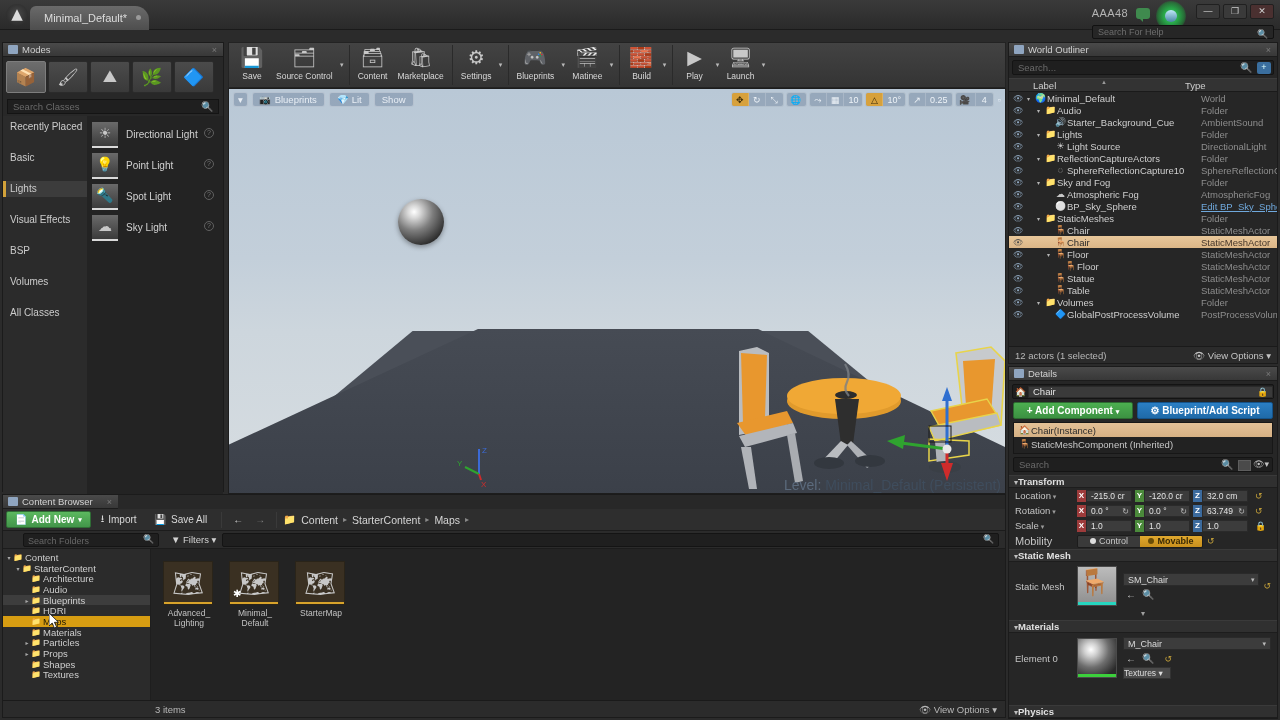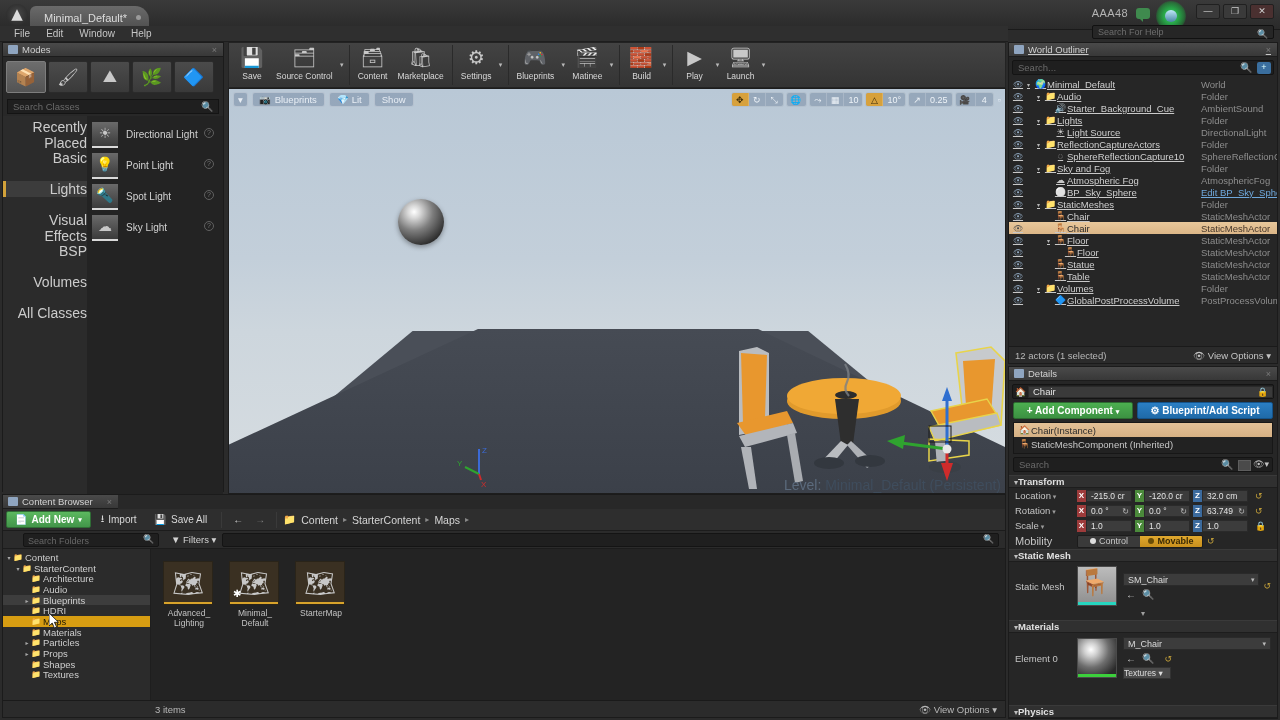--- a/index.html
+++ b/index.html
@@ -53,22 +53,22 @@
   .modeicon.sel { background:linear-gradient(#6d6d6d,#535353); border-color:#7d7d7d;}
   .mglyph { position:absolute; left:50%; top:50%; transform:translate(-50%,-50%); font-size:17px; }
   .searchrow { margin:2px 4px; height:15px; background:#1f1f1f; border:1px solid #141414;
     border-radius:0; position:relative; }
   .searchrow input { width:100%;height:100%;background:transparent;border:0;outline:0;color:#cfcfcf;
     font-size:9.5px; padding:0 18px 0 5px; font-family:inherit;}
   .searchrow input::placeholder{color:#6a6a6a;}
   .searchrow .mag{position:absolute;right:4px;top:1px;color:#cfcfcf;font-size:10px;}
   .modesbody { display:flex; height:386px; }
   .cats { width:84px; background:#2b2b2b; padding-top:3px;}
-  .cat { height:16px; padding-left:7px; line-height:16px; font-size:14px; color:#cccccc;
-    margin-bottom:15px;text-align:right;}
+  .cat { height:16px; padding-left:7px; line-height:16px; font-size:10px; color:#cccccc;
+    margin-bottom:15px;}
   .cat.sel { background:#3c3c3c; border-left:3px solid #d2a23a; padding-left:4px;}
   .plist { flex:1; background:#232323; padding-top:3px;}
   .pitem { height:31px; display:flex; align-items:center; position:relative; }
   .pthumb { width:26px;height:26px;margin:0 8px 0 5px;
     background:linear-gradient(#6a6a6a,#3b3b3b); border-bottom:2px solid #d9d9d9; position:relative;}
   .pthumb .g { position:absolute; left:50%;top:46%;transform:translate(-50%,-50%); font-size:14px;}
   .pname { font-size:10px; color:#d2d2d2;}
   .phelp { position:absolute; right:9px; top:9px; width:10px;height:10px;border:1px solid #606060;
     border-radius:50%; color:#767676; font-size:7px; text-align:center; line-height:8px;}
 
@@ -105,21 +105,21 @@
   .vg > div:last-child{border-right:0;}
   .vg > div.on { background:#d7a13c; color:#3a2a08;}
   .vpfoot { position:absolute; right:4px; bottom:0; font-size:14px; color:#5b6a7c;}
   .vpfoot b { font-weight:normal; color:#3f4d5d;}
   .sphere { position:absolute; left:169px; top:110px; width:46px;height:46px;border-radius:50%;
     background:radial-gradient(circle at 35% 28%, #ffffff 0%, #d8d8d8 14%, #7d7d7d 42%, #2b2b2b 78%, #161616 100%);
     box-shadow:0 2px 5px rgba(0,0,0,.35);}
 
   
   .outliner { position:absolute; left:1008px; top:42px; width:270px; height:322px;
-    background:#262626; border:1px solid #1b1b1b;text-decoration:underline;}
+    background:#262626; border:1px solid #1b1b1b;}
   .osearch { margin:3px; height:15px; background:#1f1f1f;border:1px solid #141414;border-radius:2px;position:relative;}
   .osearch input{width:100%;height:100%;background:transparent;border:0;outline:0;color:#cfcfcf;font-size:9.5px;
     padding:0 34px 0 5px;font-family:inherit;}
   .osearch input::placeholder{color:#6a6a6a;}
   .osearch .mag{position:absolute;right:20px;top:1px;color:#cfcfcf;font-size:10px;}
   .osearch .plus{position:absolute;right:2px;top:1px;width:14px;height:12px;background:#3a6e9e;border-radius:2px;
     color:#dff;font-size:9px;text-align:center;line-height:11px;}
   .ohead { height:14px; background:#333; border-top:1px solid #3c3c3c;border-bottom:1px solid #1a1a1a;
     display:flex; font-size:9.5px; color:#cfcfcf; align-items:center;}
   .ohead .lb { padding-left:24px; flex:1; position:relative;}
@@ -269,26 +269,20 @@
       <div class="wbtn">—</div>
       <div class="wbtn">❐</div>
       <div class="wbtn x">✕</div>
     </div>
     <div class="helpbar">
       <span>Search For Help</span>
       <span class="mag">🔍</span>
     </div>
   </div>
 
-  <div class="menubar">
-    <span>File</span>
-    <span>Edit</span>
-    <span>Window</span>
-    <span>Help</span>
-  </div>
 
   <div class="modes">
     <div class="ptab">
       <span class="ti"></span>
       <span class="tl">Modes</span>
       <span class="tx">×</span>
     </div>
     <div class="modeicons" id="mode-icons">
         <div class="modeicon sel">
           <span class="mglyph">📦</span>
@@ -519,20 +513,24 @@
   <div class="outliner">
     <div class="ptab">
       <span class="ti"></span>
       <span class="tl">World Outliner</span>
       <span class="tx">×</span>
     </div>
     <div class="osearch">
       <input placeholder="Search..." style="">
       <span class="mag">🔍</span>
       <span class="plus">+</span>
+    </div>
+    <div class="ohead">
+      <div class="lb">Label</div>
+      <div class="tp">Type</div>
     </div>
     <div class="orows" id="orows">
         <div class="orow">
           <span class="eye">👁</span>
           <span style="width:0px"></span>
           <span class="tri">▾</span>
           <span class="ico">🌍</span>
           <span class="nm">Minimal_Default</span>
           <span class="ty">World</span>
         </div>

